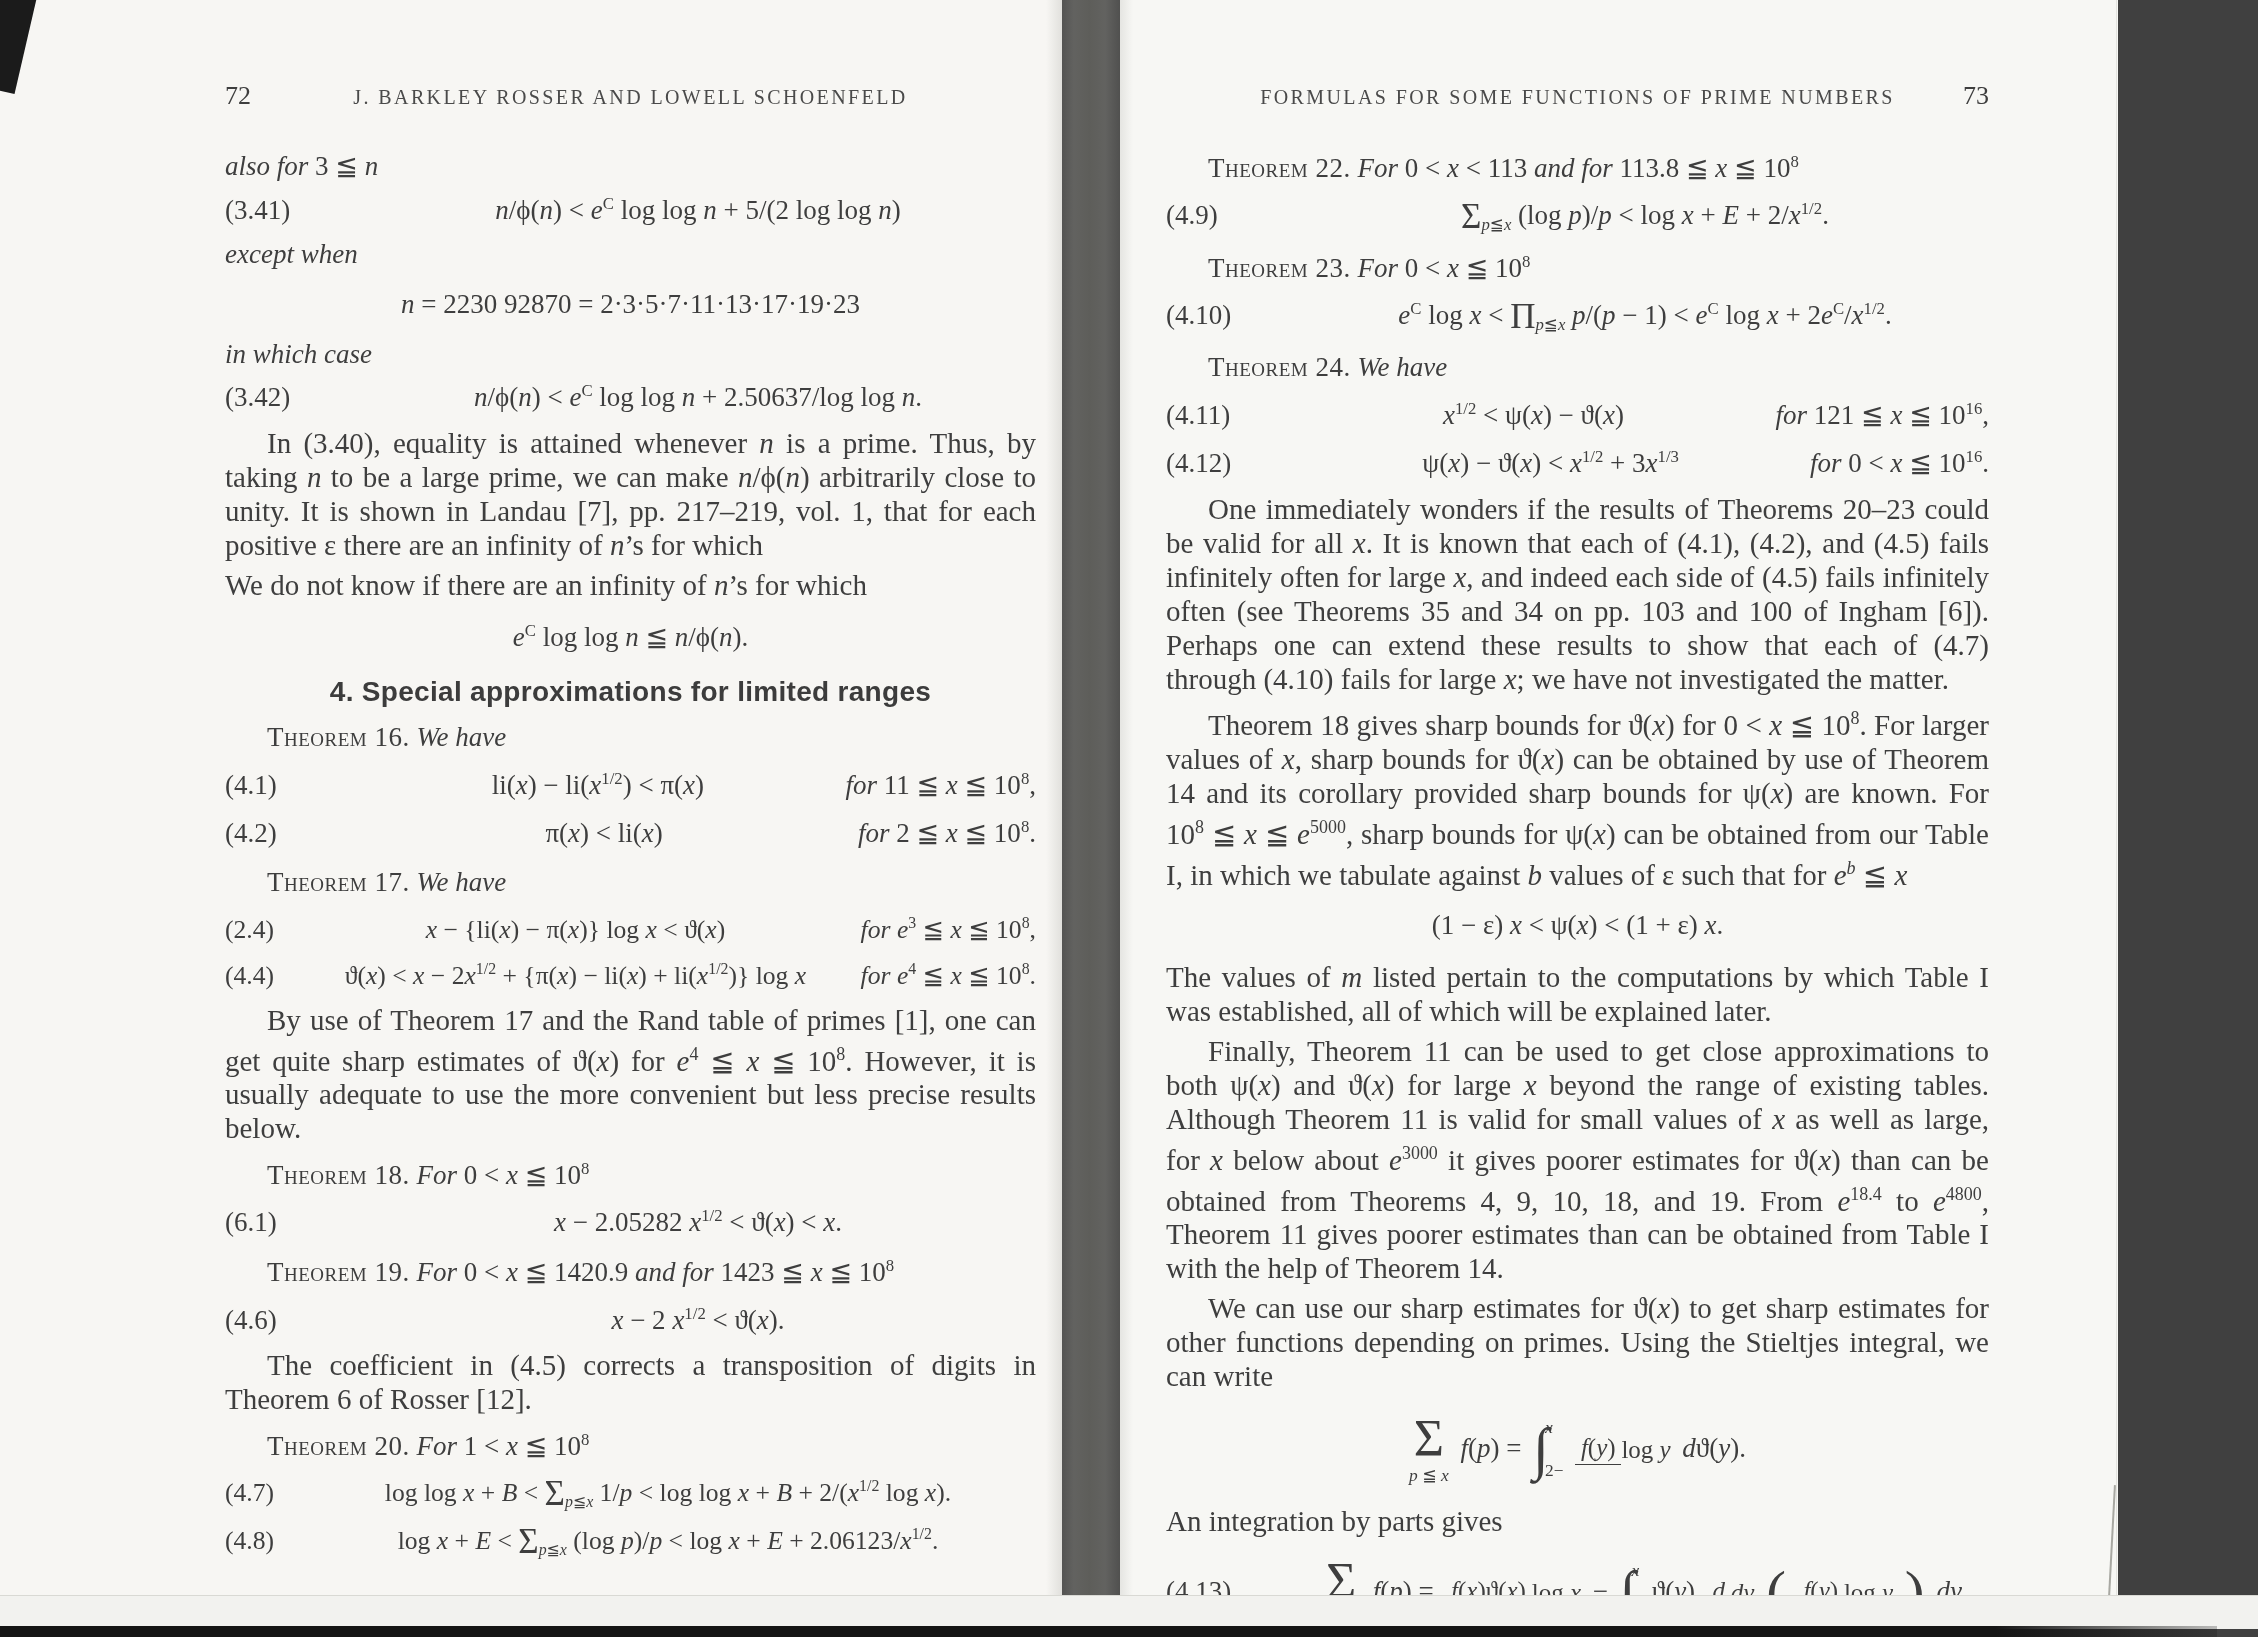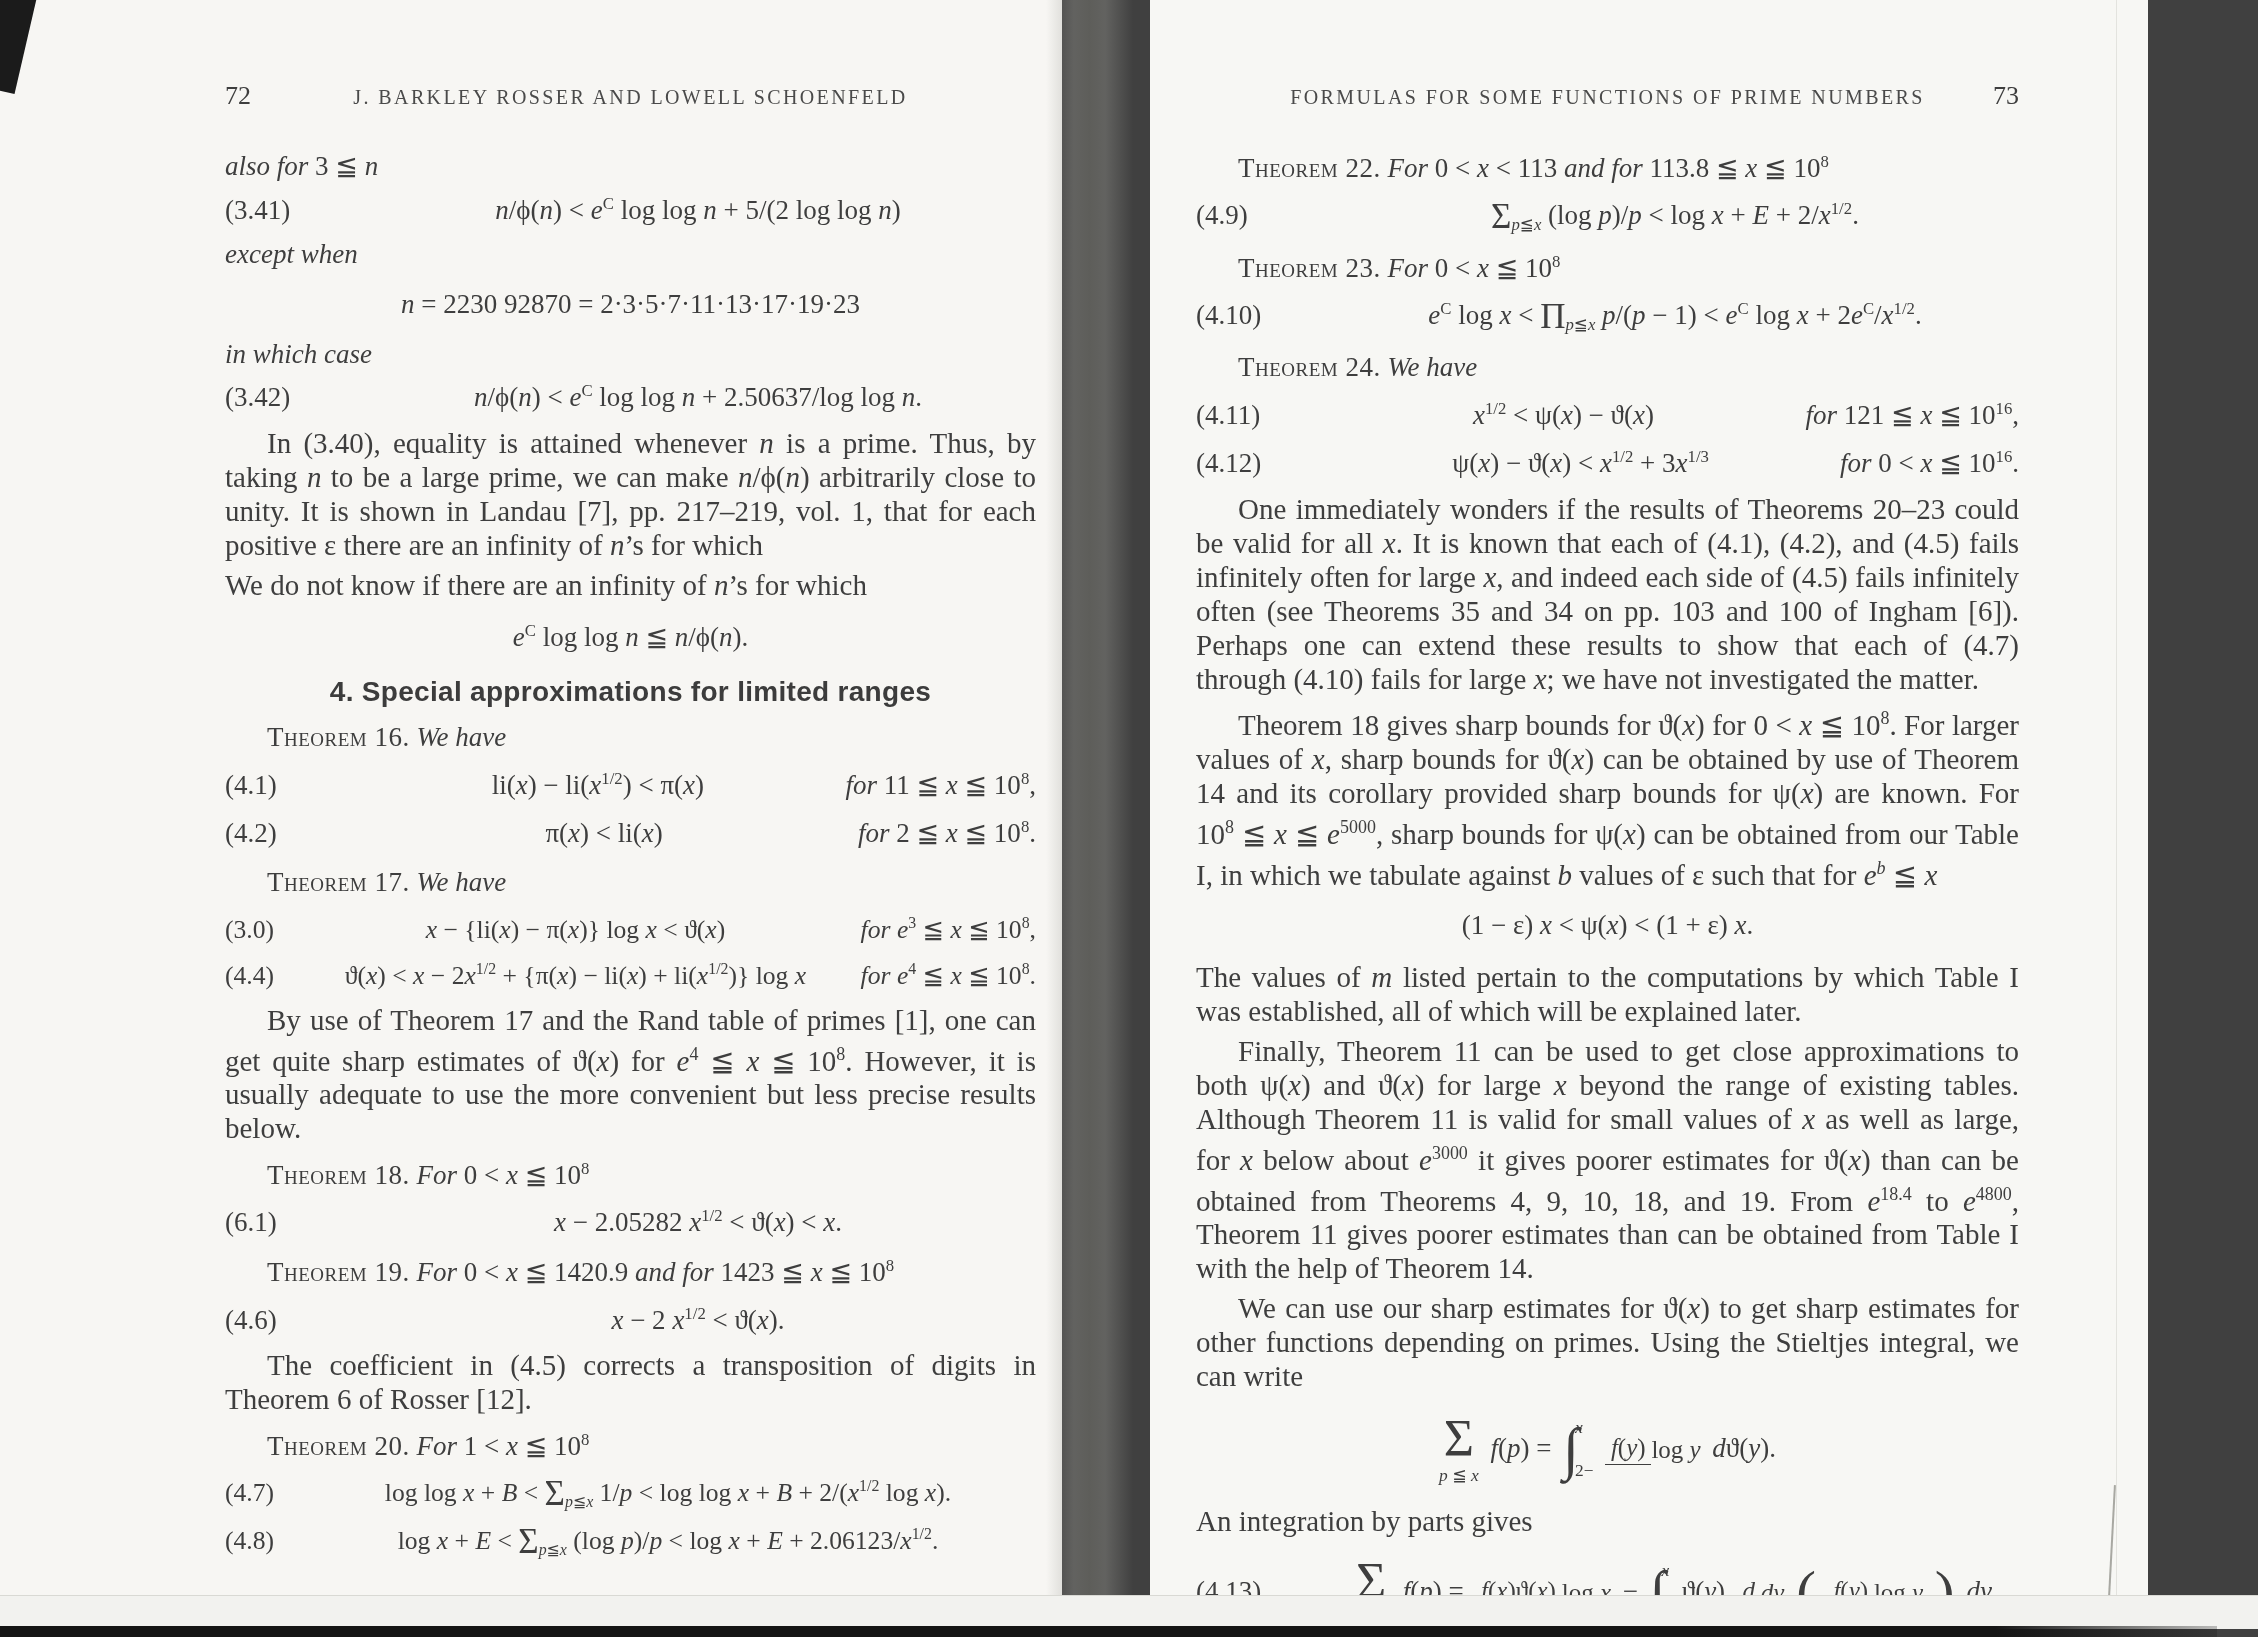--- a/index.html
+++ b/index.html
@@ -1,20 +1,20 @@
 <!DOCTYPE html>
 <html><head>
 <meta charset="utf-8">
 <style>
   html,body{margin:0;padding:0;background:#e9e9e6;}
   #scan{position:relative;width:2258px;height:1638px;overflow:hidden;
         background:#404040;font-family:"Liberation Serif","DejaVu Serif",serif;color:#3e3e3e;}
   .page{position:absolute;top:0;background:#f7f6f3;box-sizing:border-box;}
   #left-page{left:0;width:1062px;height:1595px;padding:81px 26px 0 225px;}
-  #right-page{left:1150px;width:998px;height:1595px;padding:81px 129px 0 46px;background:#f7f7f4;}
+  #right-page{left:1120px;width:998px;height:1595px;padding:81px 129px 0 46px;background:#f7f7f4;}
   .pagehead{display:flex;align-items:baseline;margin-bottom:39px;}
   .pagenum{font-size:26px;flex:0 0 68px;}
   .pagenum.right{text-align:right;}
   .runhead{flex:1;text-align:center;font-size:20px;letter-spacing:2.4px;color:#4a4a4a;}
   .headspacer{flex:0 0 68px;}
   .condline{font-size:27px;margin:7.7px 0;}
   .ceq{text-align:center;font-size:27px;margin:19px 0;}
   .eqrow{display:flex;align-items:baseline;font-size:27px;margin:8.7px 0;line-height:1.45;}
   .eqrow .eqlabel{flex:0 0 135px;}
   .eqrow.tight .eqlabel{flex:0 0 75px;}
@@ -107,21 +107,21 @@
       <span class="eqlabel">(4.2)</span>
       <span class="eqbody">π(<i>x</i>) &lt; li(<i>x</i>)</span>
       <span class="eqcond"><i>for</i>  2 ≦ <i>x</i> ≦ 10<sup>8</sup>.</span>
     </div>
 
     <div class="thm">
       <span class="thmlabel">Theorem 17.</span>
       <span><i>We have</i></span>
     </div>
     <div class="eqrow tight">
-      <span class="eqlabel">(3.0)</span>
+      <span class="eqlabel">(2.4)</span>
       <span class="eqbody"><i>x</i> − {li(<i>x</i>) − π(<i>x</i>)} log <i>x</i> &lt; ϑ(<i>x</i>)</span>
       <span class="eqcond"><i>for</i> <i>e</i><sup>3</sup> ≦ <i>x</i> ≦ 10<sup>8</sup>,</span>
     </div>
     <div class="eqrow tight">
       <span class="eqlabel">(4.4)</span>
       <span class="eqbody">ϑ(<i>x</i>) &lt; <i>x</i> − 2<i>x</i><sup>1/2</sup> + {π(<i>x</i>) − li(<i>x</i>) + li(<i>x</i><sup>1/2</sup>)} log <i>x</i></span>
       <span class="eqcond"><i>for</i> <i>e</i><sup>4</sup> ≦ <i>x</i> ≦ 10<sup>8</sup>.</span>
     </div>
 
     <p class="para indent">By use of Theorem 17 and the Rand table of primes [1], one can get quite sharp estimates of ϑ(<i>x</i>) for <i>e</i><sup>4</sup> ≦ <i>x</i> ≦ 10<sup>8</sup>.  However, it is usually adequate to use the more convenient but less precise results below.</p>

